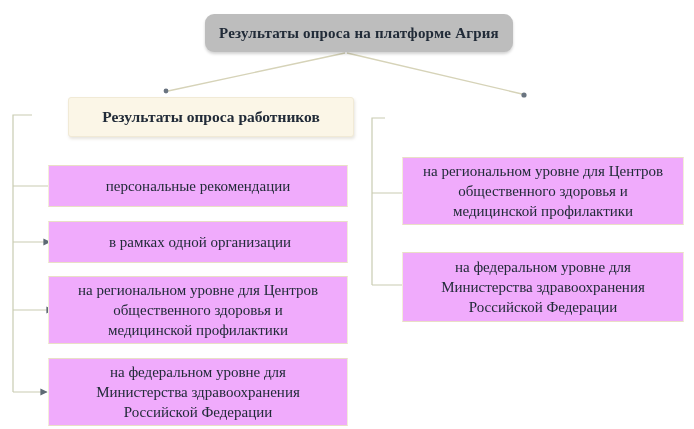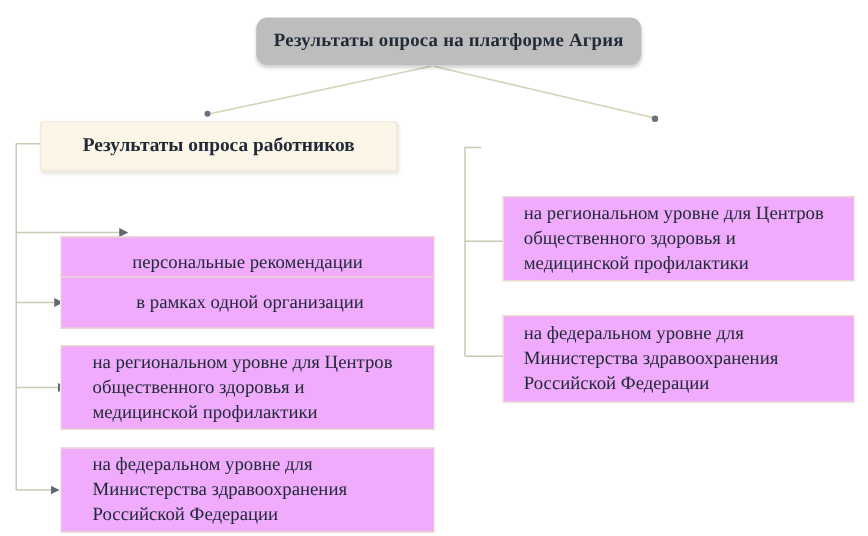--- a/index.html
+++ b/index.html
@@ -17,54 +17,56 @@
     left: 0; top: 0;
     width: 694px; height: 429px;
     z-index: 1;
   }
   .node {
     position: absolute;
     z-index: 2;
     display: flex;
     align-items: center;
     justify-content: center;
+    text-align: center;
     box-sizing: border-box;
   }
   .root-node {
     left: 205px; top: 14px;
     width: 308px; height: 38px;
     background: #bdbdbd;
     border-radius: 9px;
     box-shadow: 0 2px 3px rgba(0,0,0,0.18);
     font-size: 15px;
     font-weight: 600;
     letter-spacing: 0.2px;
   }
   .branch-header {
     background: #fbf6e7;
     border: 1px solid #f1ead6;
     border-radius: 3px;
     box-shadow: 1px 2px 3px rgba(120,110,80,0.18);
     font-size: 15.5px;
     font-weight: 700;
+    margin-left: 36px;
   }
   .branch-header.left  { left: 32px;  top: 97px;  width: 286px; height: 40px; }
   .branch-header.right { left: 385px; top: 100px; width: 280px; height: 40px; }
   .item-node {
     background: #f0abfc;
     border: 1px solid #f3edda;
     border-top-color: #e9dfc6;
     border-bottom-color: #e9dfc6;
     font-size: 15px;
     line-height: 20px;
     padding: 2px 16px;
   }
   .item-node .inner { display: block; max-width: 248px; }
   
-  .li1 { left: 48px; top: 165px; width: 300px; height: 42px; margin-top: 24px; }
+  .li1 { left: 48px; top: 165px; width: 300px; height: 42px; }
   .li2 { left: 48px; top: 221px; width: 300px; height: 42px; padding-left: 20px; }
   .li3 { left: 48px; top: 276px; width: 300px; height: 68px; }
   .li4 { left: 48px; top: 358px; width: 300px; height: 68px; }
   
   .ri1 { left: 402px; top: 157px; width: 282px; height: 68px; }
   .ri2 { left: 402px; top: 252px; width: 282px; height: 70px; }
 </style>
 </head>
 <body>
 

